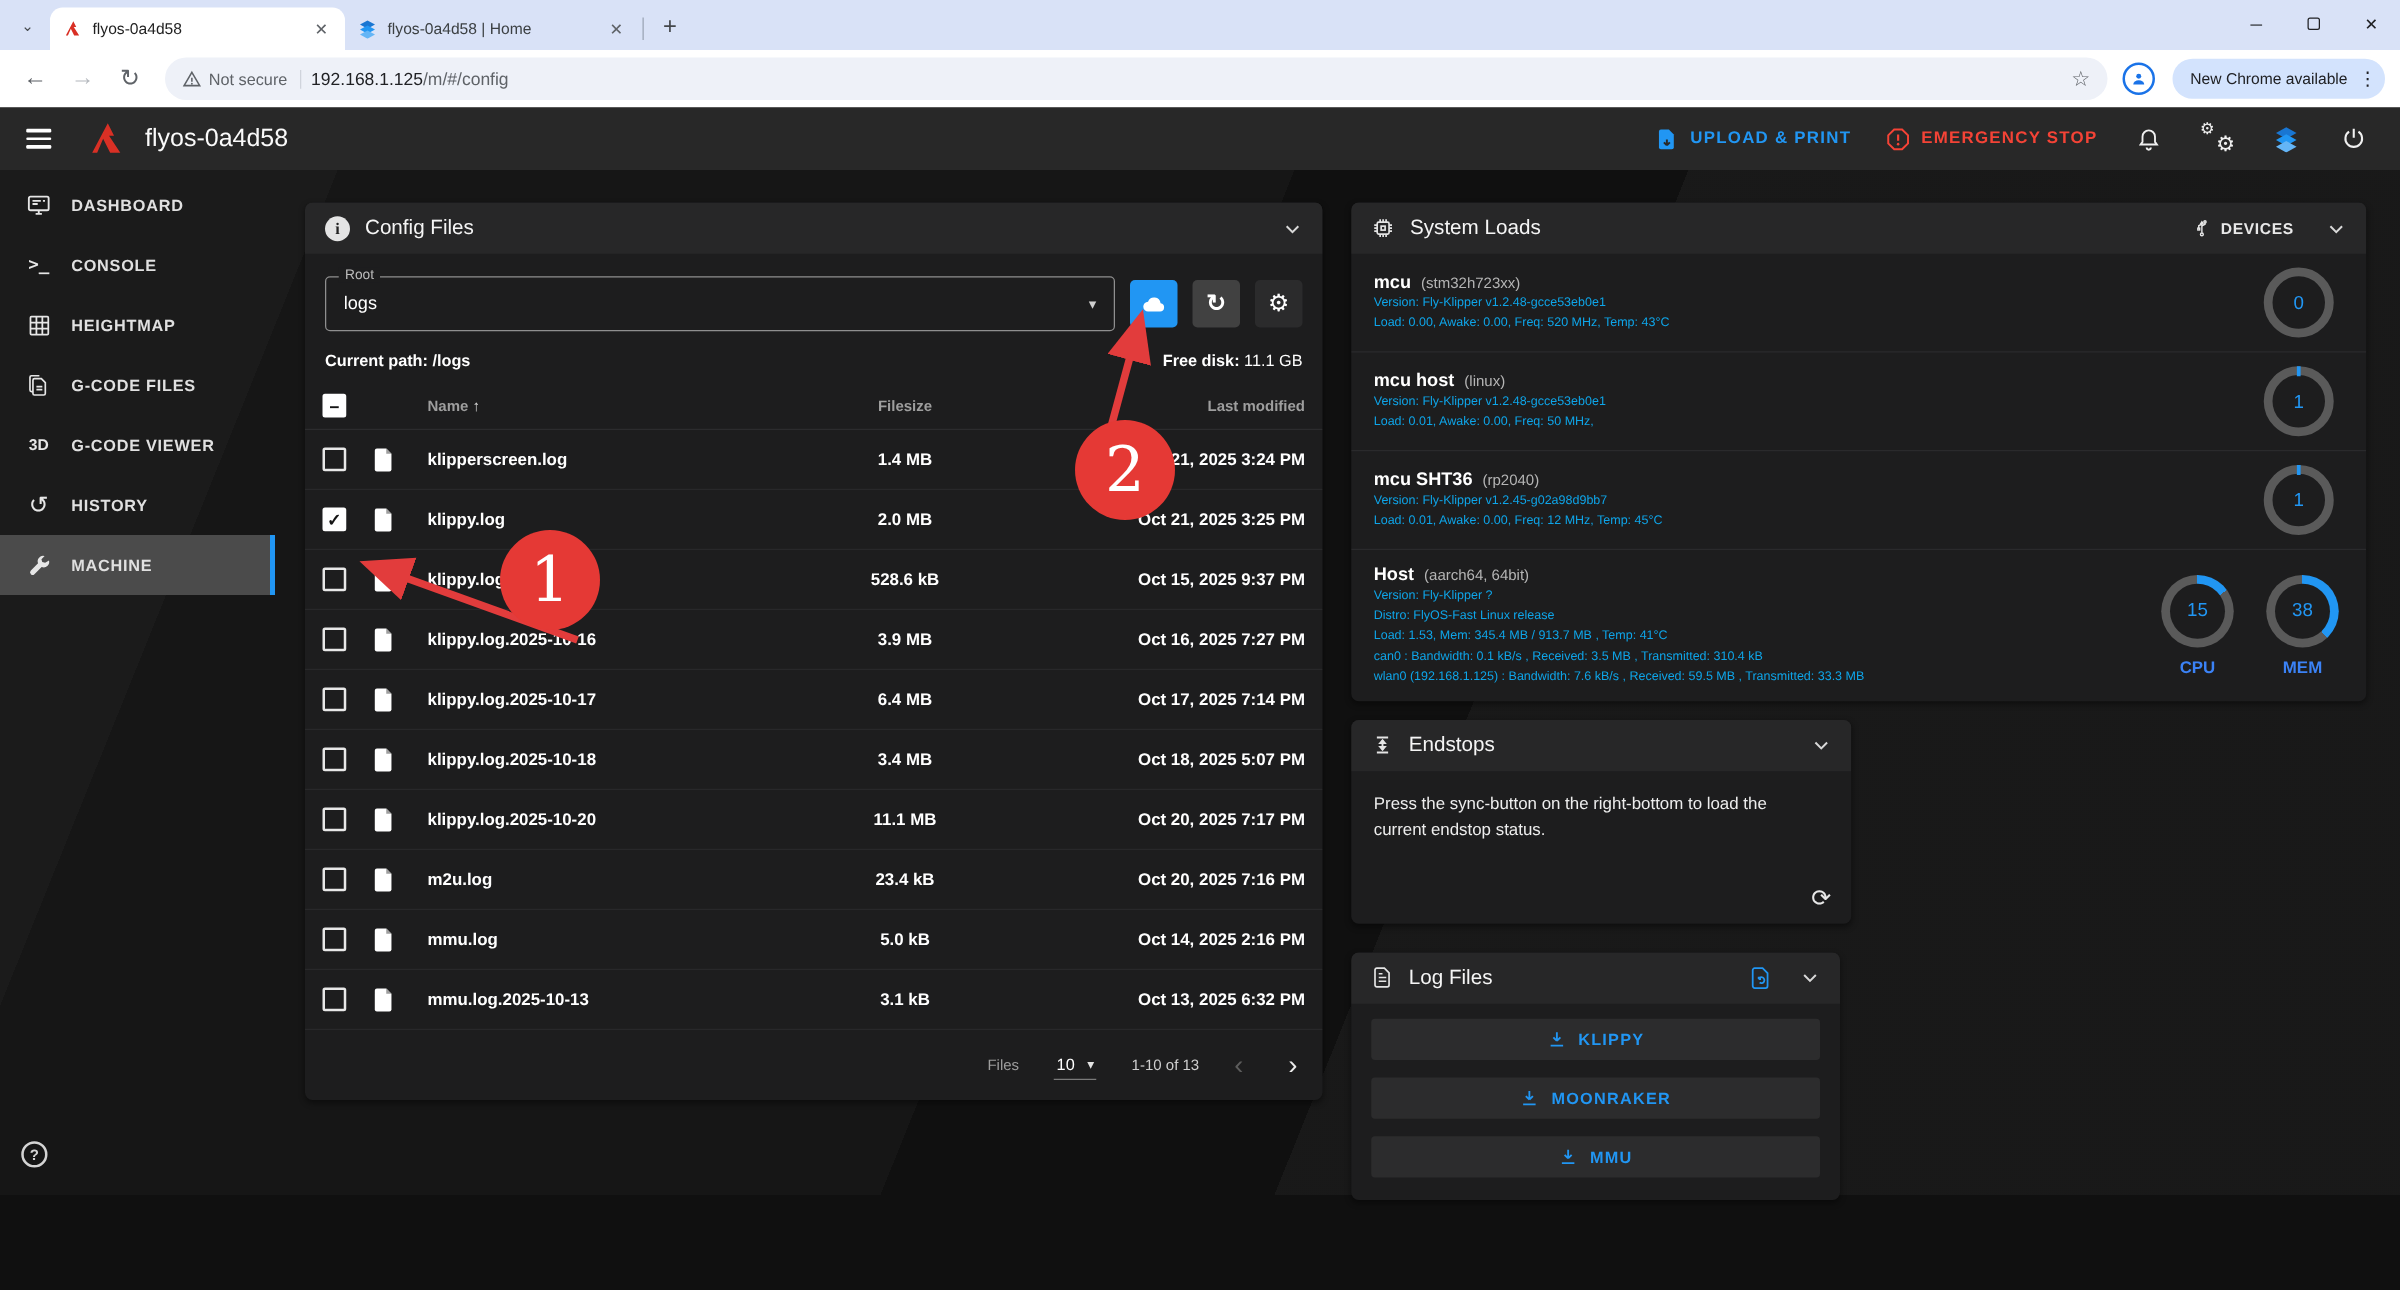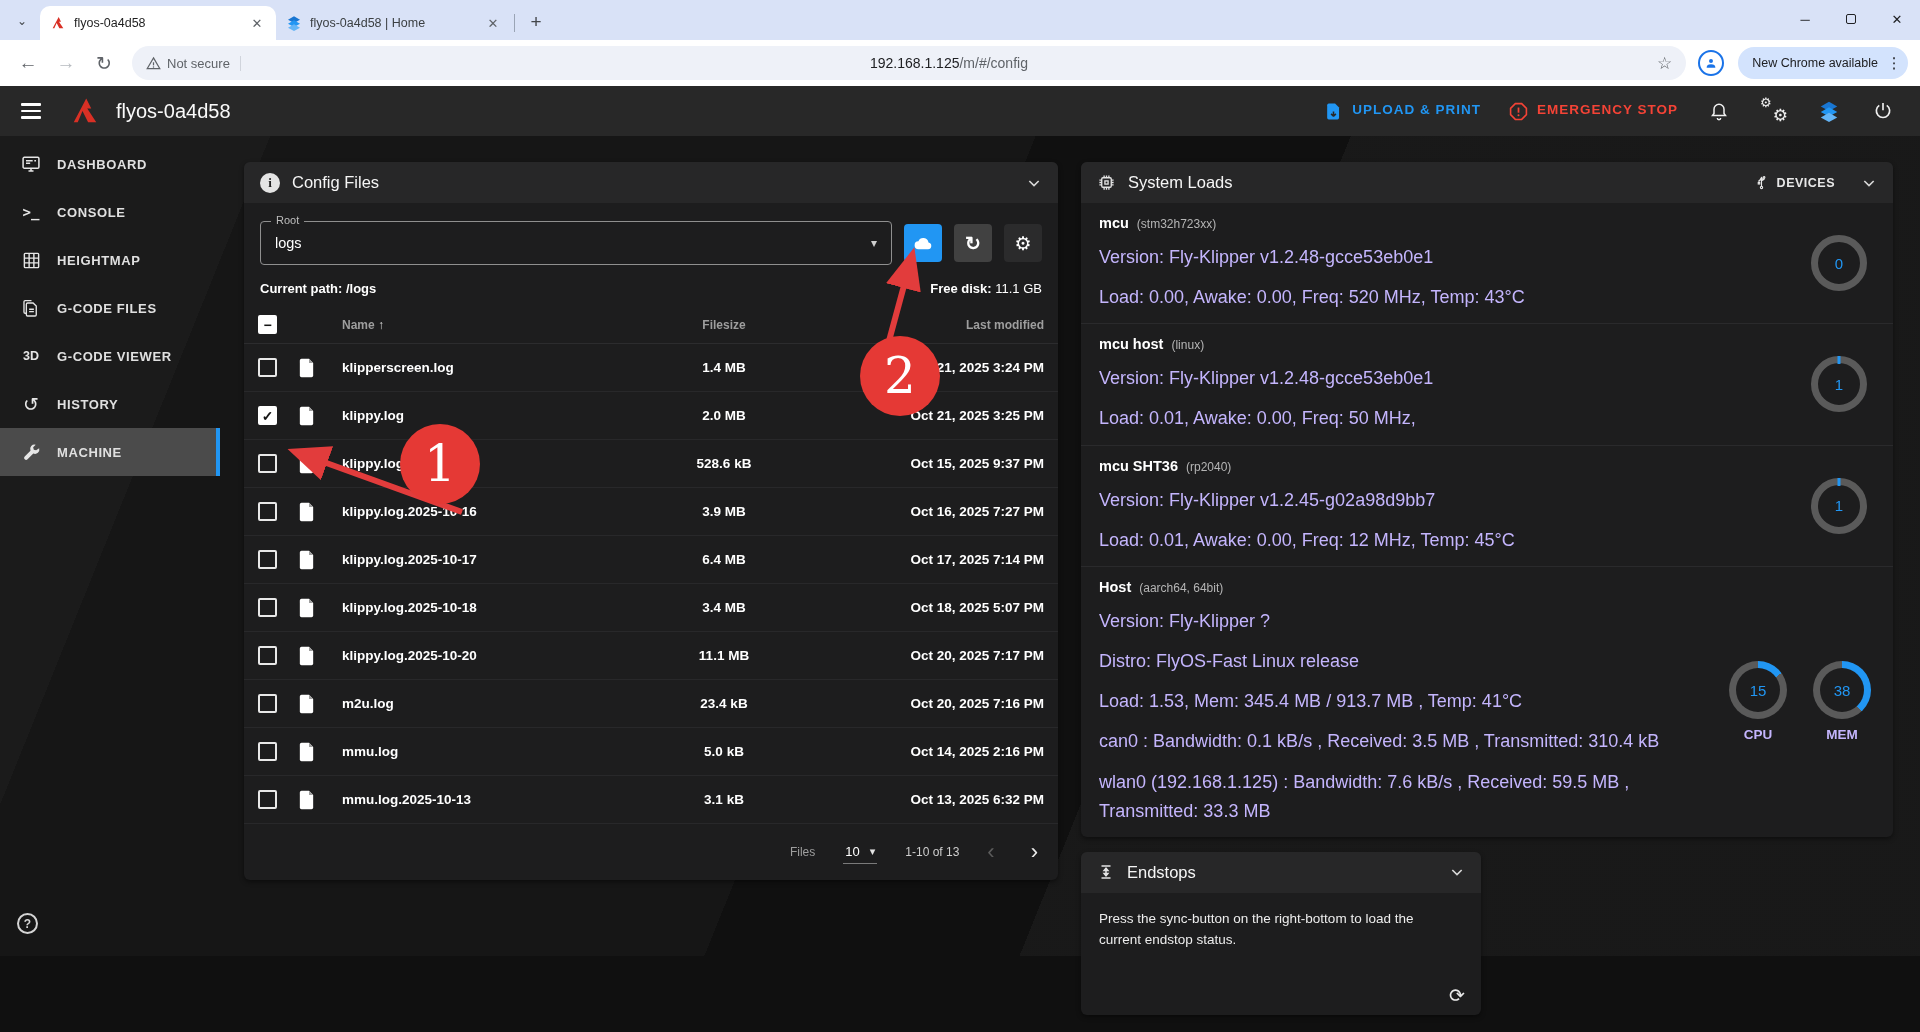--- a/index.html
+++ b/index.html
@@ -16,21 +16,21 @@
   .tab .close { color:#5f6368; font-size:13px; width:18px; height:18px; display:flex; align-items:center; justify-content:center; border-radius:50%; }
   .tab-divider { width:1px; height:18px; background:#9aa4b5; margin:0 2px 8px 2px; }
   .newtab-btn { width:26px; height:26px; margin:0 0 5px 6px; display:flex; align-items:center; justify-content:center; font-size:19px; color:#44474b; border-radius:50%; }
   .win-controls { position:absolute; right:0; top:0; height:38px; display:flex; align-items:center; gap:0; }
   .win-btn { width:46px; height:38px; display:flex; align-items:center; justify-content:center; color:#202124; font-size:13px; }
   .win-btn .sq { width:10px; height:10px; border:1.4px solid #202124; border-radius:2px; }
 
   .toolbar { height:46px; background:#ffffff; display:flex; align-items:center; padding:0 12px; gap:6px; }
   .nav-ic { width:32px; height:32px; display:flex; align-items:center; justify-content:center; font-size:19px; color:#5f6368; border-radius:50%; }
   .nav-ic.disabled { color:#b6babf; }
-  .omnibox { flex:1; height:34px; background:#eef1f8; border-radius:17px; display:flex; align-items:center; padding:0 14px; gap:8px; margin:0 6px;text-align:center; }
+  .omnibox { flex:1; height:34px; background:#eef1f8; border-radius:17px; display:flex; align-items:center; padding:0 14px; gap:8px; margin:0 6px; }
   .notsecure { display:flex; align-items:center; gap:6px; color:#5f6368; font-size:13px; padding-right:10px; border-right:1px solid #d0d4dc; }
   .url { font-size:14px; color:#202124; flex:1; }
   .url .path { color:#5f6368; }
   .star { color:#5f6368; font-size:17px; }
   .avatar { width:26px; height:26px; border-radius:50%; border:2px solid #1a73e8; display:flex; align-items:center; justify-content:center; color:#1a73e8; font-size:13px; }
   .update-pill { height:32px; background:#d3e3fd; border-radius:16px; display:flex; align-items:center; gap:8px; padding:0 6px 0 14px; font-size:12.5px; color:#202124; margin-left:8px; }
   .kebab { color:#202124; font-size:15px; letter-spacing:0; width:16px; text-align:center; }
 
   
   .appbar { height:50px; background:#282828; display:flex; align-items:center; color:#fff; padding-right:24px; }
@@ -99,29 +99,29 @@
 
   
   .rightcol { width:812px; display:flex; flex-direction:column; gap:15px; }
   .sysloads { width:812px; }
   .devices { display:flex; align-items:center; gap:8px; color:#e8e8e8; font-size:12.5px; font-weight:bold; letter-spacing:0.5px; margin-right:14px; }
   .mcu-sec { display:flex; align-items:center; padding:11px 18px; border-bottom:1px solid #2a2a2c; }
   .mcu-sec:last-child { border-bottom:none; }
   .mcu-txt { flex:1; }
   .mcu-name { font-size:14.5px; font-weight:bold; color:#fff; }
   .mcu-chip { font-size:12px; color:#b5b5b5; margin-left:8px; font-weight:normal; }
-  .mcu-line { font-size:18px; color:#c4b5fd; line-height:1.62;margin-top:11px; }
+  .mcu-line { font-size:10px; color:#0ea5e9; line-height:1.62; }
   .ring { width:56px; height:56px; border:7px solid #5a5a5a; border-radius:50%; display:flex; align-items:center; justify-content:center; color:#2196f3; font-size:15px; position:relative; margin-right:8px; flex:none; }
   .ring .tick { position:absolute; top:-7px; left:50%; transform:translateX(-50%); width:3px; height:8px; background:#2196f3; }
   .hgauges { display:flex; gap:26px; margin-right:4px; }
   .hg { display:flex; flex-direction:column; align-items:center; gap:8px; }
   .arc { width:58px; height:58px; border-radius:50%; position:relative; }
   .arc::after { content:""; position:absolute; inset:7px; background:#1d1d1e; border-radius:50%; }
   .arc .num { position:absolute; inset:0; display:flex; align-items:center; justify-content:center; color:#2196f3; font-size:15px; z-index:1; }
-  .hg .glabel { color:#c4b5fd; font-size:13.5px; font-weight:bold; }
+  .hg .glabel { color:#3b82f6; font-size:13.5px; font-weight:bold; }
 
   .botrow { display:flex; gap:23px; align-items:flex-start;flex-direction:column; }
   .endstops { width:400px; }
   .endstops .ebody { position:relative; padding:16px 18px; height:122px; }
   .ebody p { font-size:13.5px; color:#ededed; line-height:1.55; width:345px; }
   .syncbtn { position:absolute; right:16px; bottom:8px; color:#e8e8e8; font-size:19px; }
   .logfiles { width:391px; }
   .logbody { padding:12px 16px 18px 16px; display:flex; flex-direction:column; gap:14px; }
   .logbtn { height:33px; background:#2c2c2d; border-radius:3px; display:flex; align-items:center; justify-content:center; gap:10px; color:#2196f3; font-size:13px; font-weight:bold; letter-spacing:1px; }
 

